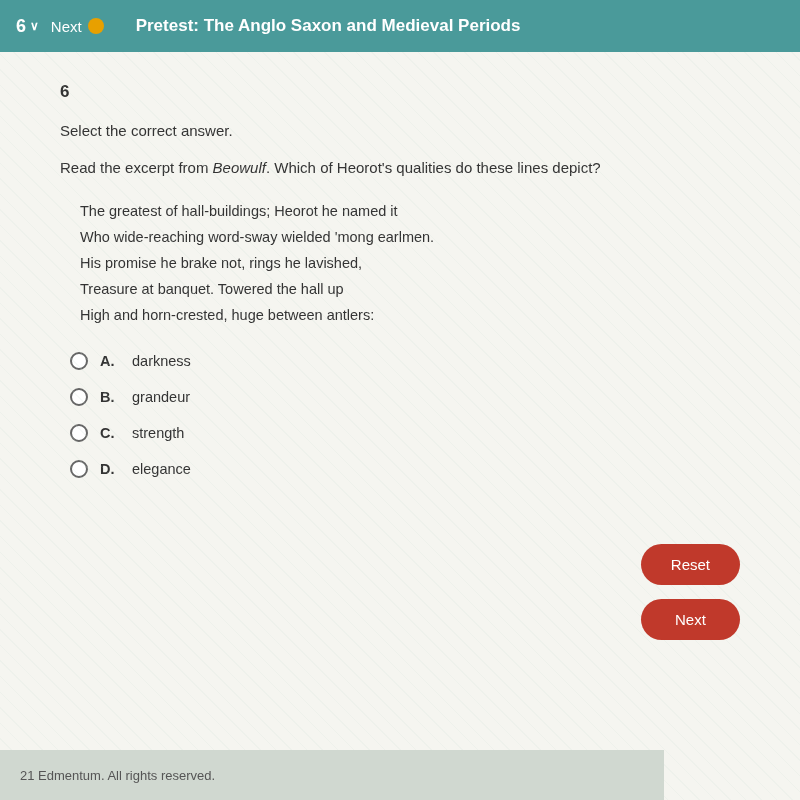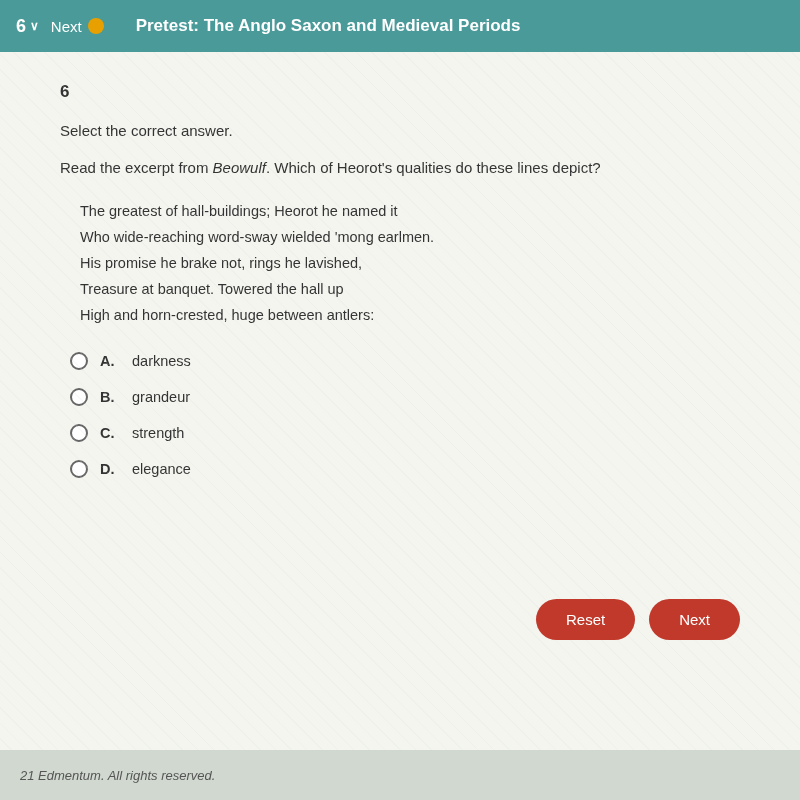--- a/index.html
+++ b/index.html
@@ -152,20 +152,21 @@
       color: #333;
     }
 
     
     .button-row {
       position: absolute;
       bottom: 160px;
       right: 60px;
       display: flex;
       gap: 14px;
+      flex-direction: column;
     }
 
     .btn-reset {
       background: #c0392b;
       color: white;
       border: none;
       border-radius: 22px;
       padding: 12px 30px;
       font-size: 15px;
       cursor: pointer;
@@ -181,27 +182,26 @@
       font-size: 15px;
       cursor: pointer;
       font-weight: 500;
     }
 
     
     .footer {
       position: absolute;
       bottom: 0;
       left: 0;
-      width: 800px;
+      width: 664px;
       height: 50px;
       background: #d0d8d0;
       display: flex;
       align-items: center;
       padding: 0 20px;
-      font-style: italic;
     }
 
     .footer-text {
       font-size: 13px;
       color: #555;
     }
 
     
     .main-content::before {
       content: '';

